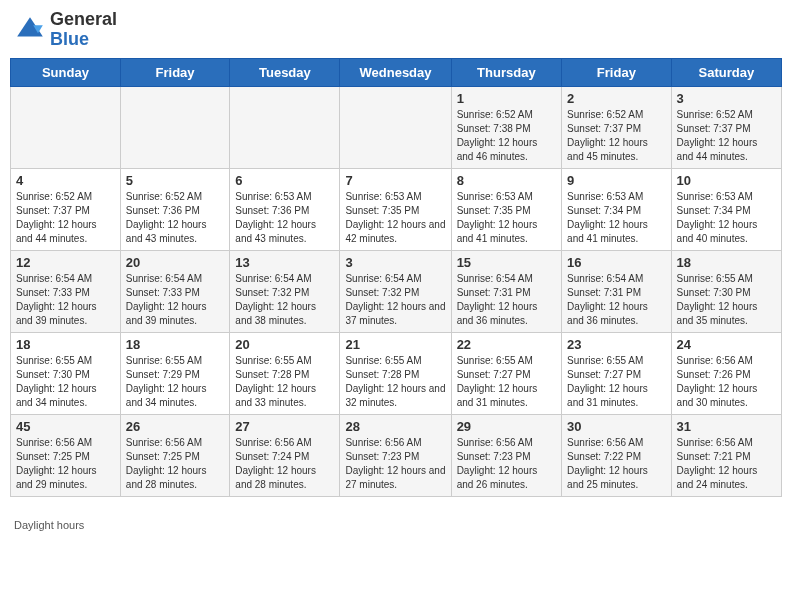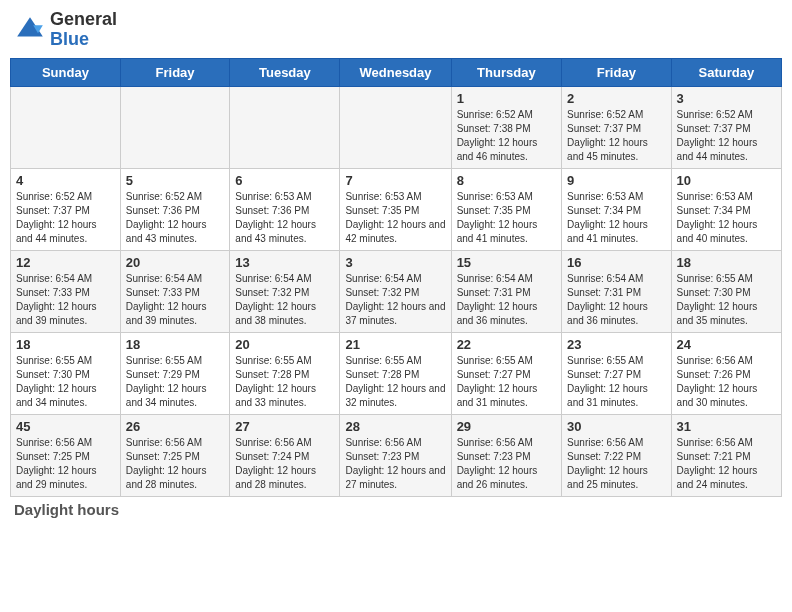--- a/index.html
+++ b/index.html
@@ -93,25 +93,24 @@
     }
     .day-info {
       font-size: 10px;
       color: #333;
       line-height: 1.4;
     }
     .empty-cell {
       background: #f5f5f5;
     }
     .footer {
-      margin-top: 4px;
-      font-size: 15px;
+      margin-top: 22px;
+      font-size: 11px;
       color: #555;
       padding-left: 4px;
-      font-weight: bold;
     }
   </style>
 </head>
 <body>
 
 <div class="header">
   <div class="logo">
     <svg class="logo-icon" viewBox="0 0 40 40">
       <polygon points="20,4 36,28 4,28" fill="#2a6ebb"></polygon>
       <polygon points="24,14 36,14 30,24" fill="#4aa0e8"></polygon>

